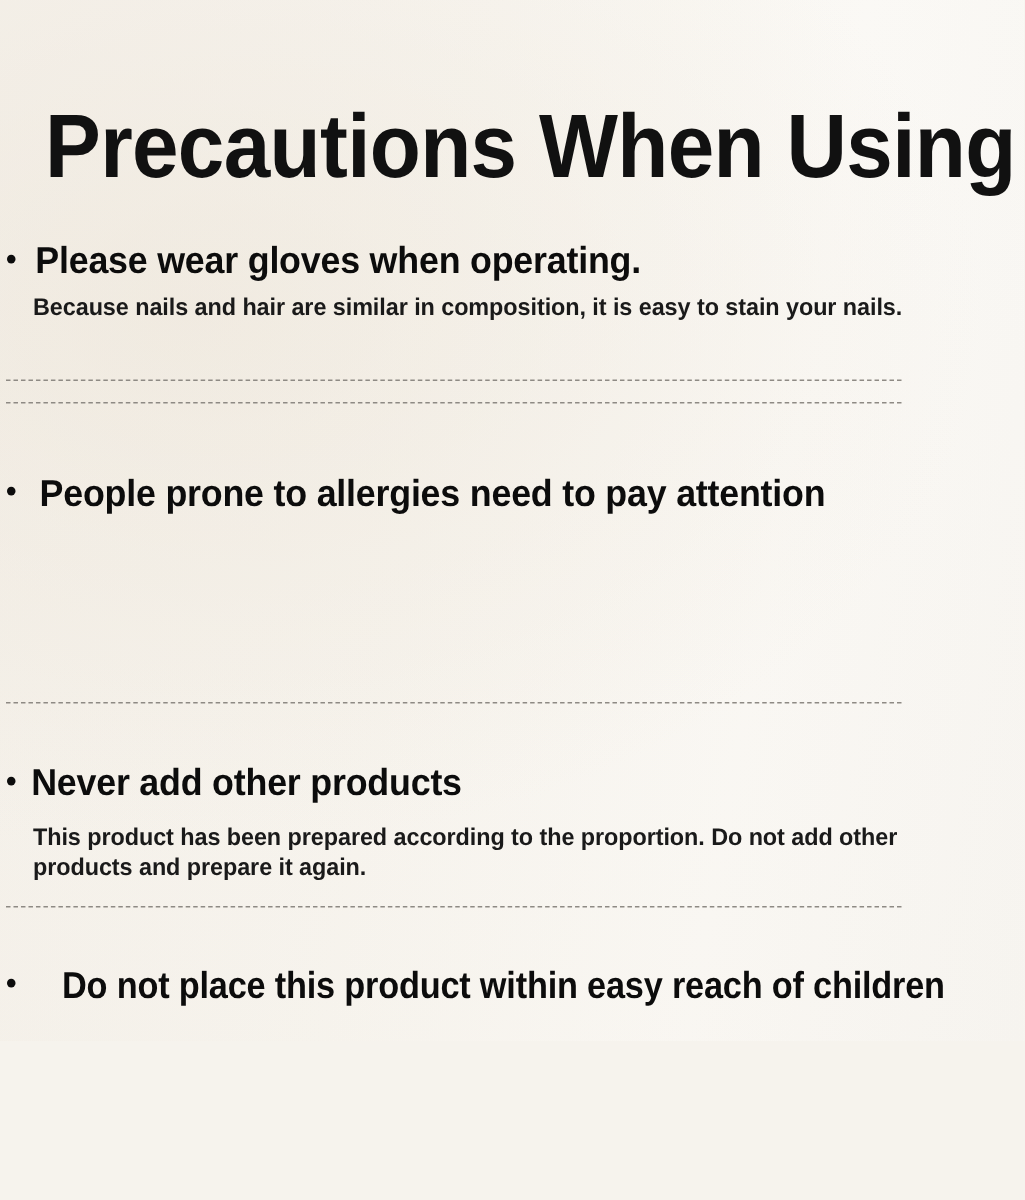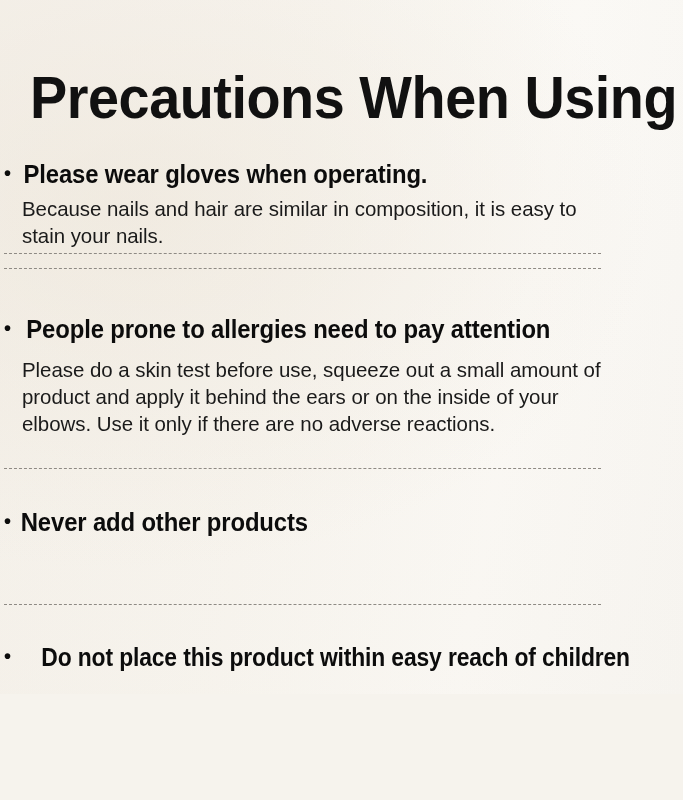--- a/index.html
+++ b/index.html
@@ -93,23 +93,23 @@
   }
   .sec-heading .htext {
     display: inline-block;
     transform: scaleX(0.955);
     transform-origin: left baseline;
   }
 
   .sec-body {
     margin: 0;
     padding-left: 18px;
-    font-size: 21px;
+    font-size: 16px;
     line-height: 1.28;
-    font-weight: 400;
+    font-weight: 700;
     color: #1a1a1a;
     letter-spacing: -0.05px;
     max-width: 600px;
   }
   .sec-body .btext {
     display: inline-block;
     transform: scaleX(0.975);
     transform-origin: left top;
   }
 
@@ -170,29 +170,29 @@
         <p class="sec-body"><span class="btext">Because nails and hair are similar in composition, it is easy to stain your nails.</span></p>
       </div>
       <hr class="divider short" id="div-1a">
       <hr class="divider short" id="div-1b">
 
       <div class="section" id="sec-2">
         <div class="sec-heading">
           <span class="bullet">•</span>
           <span class="htext">People prone to allergies need to pay attention</span>
         </div>
-        <p class="sec-body"><span class="btext">Please do a skin test before use, squeeze out a small amount of product and apply it behind the ears or on the inside of your elbows. Use it only if there are no adverse reactions.</span></p>
       </div>
       <hr class="divider mid" id="div-2">
 
       <div class="section" id="sec-3">
         <div class="sec-heading">
           <span class="bullet">•</span>
           <span class="htext">Never add other products</span>
         </div>
+        <p class="sec-body"><span class="btext">This product has been prepared according to the proportion. Do not add other products and prepare it again.</span></p>
       </div>
       <hr class="divider mid" id="div-3">
 
       <div class="section" id="sec-4">
         <div class="sec-heading">
           <span class="bullet">•</span>
           <span class="htext">Do not place this product within easy reach of children</span>
         </div>
       </div>
       <hr class="divider long" id="div-4">

